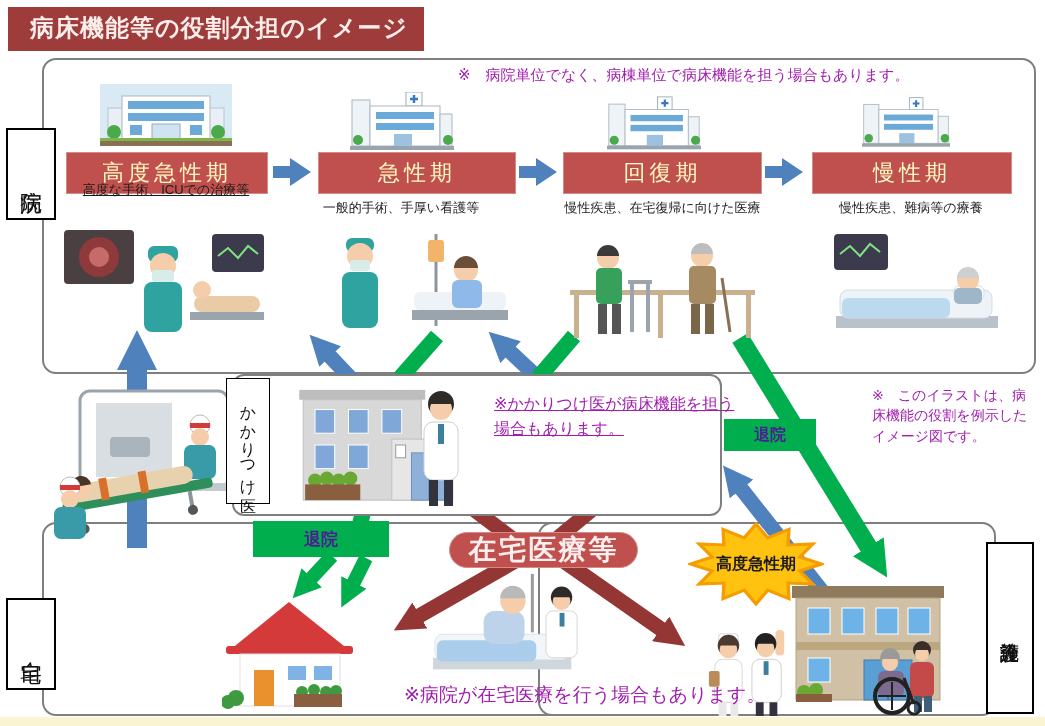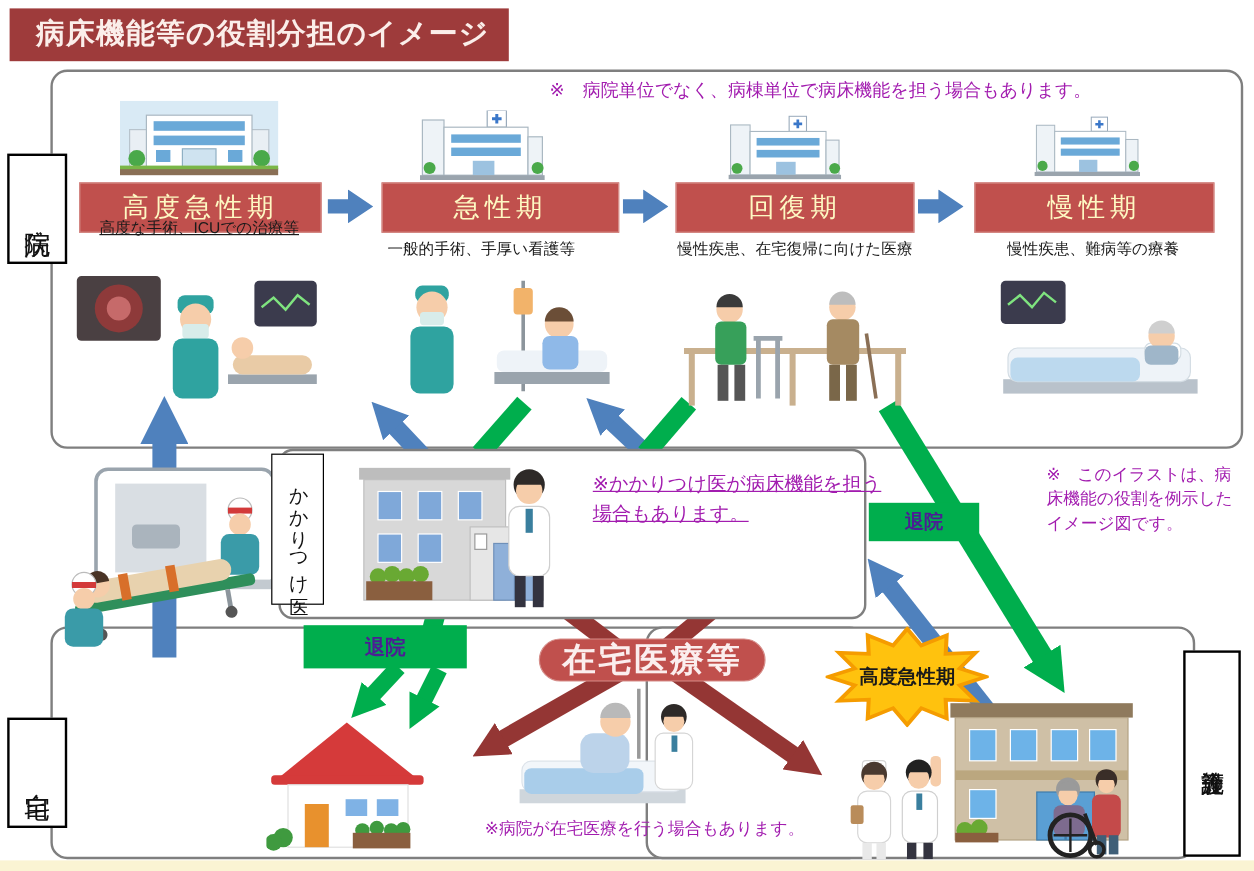--- a/index.html
+++ b/index.html
@@ -306,21 +306,21 @@
     <rect x="58" y="40" width="42" height="34" rx="11" fill="#bcd3ea"></rect>
     <circle cx="88" cy="30" r="13" fill="#f6cdaa"></circle>
       <path d="M75 27 a13 13 0 0 1 26 0 z" fill="#b9b9b9"></path>
     <circle cx="138" cy="26" r="11" fill="#2e2a28"></circle>
       <circle cx="138" cy="30" r="9" fill="#f6cdaa"></circle>
       <path d="M129 26 a9 9 0 0 1 18 0 z" fill="#2e2a28"></path>
     <rect x="122" y="40" width="32" height="48" rx="7" fill="#ffffff" stroke="#d5d5d5"></rect>
     <rect x="136" y="42" width="5" height="14" fill="#3a7f9e"></rect>
   </svg>
 
-  <div class="note" style="left:404px;top:682px;font-size:14px;">※病院が在宅医療を行う場合もあります。</div>
+  <div class="note" style="left:404px;top:682px;font-size:19px;">※病院が在宅医療を行う場合もあります。</div>
 
   <svg class="illus" style="left:700px;top:628px;" width="96" height="88" viewBox="0 0 96 90">
     <rect x="18" y="6" width="20" height="10" rx="3" fill="#ffffff" stroke="#d5d5d5"></rect>
     <circle cx="28" cy="18" r="11" fill="#4a3a30"></circle>
       <circle cx="28" cy="22" r="9" fill="#f6cdaa"></circle>
       <path d="M19 18 a9 9 0 0 1 18 0 z" fill="#4a3a30"></path>
     <rect x="14" y="32" width="28" height="44" rx="8" fill="#ffffff" stroke="#d5d5d5"></rect>
     <rect x="8" y="44" width="11" height="16" rx="2" fill="#b98c5a"></rect>
     <rect x="76" y="2" width="9" height="26" rx="4" fill="#f6cdaa"></rect>
     <circle cx="66" cy="16" r="11" fill="#222"></circle>

